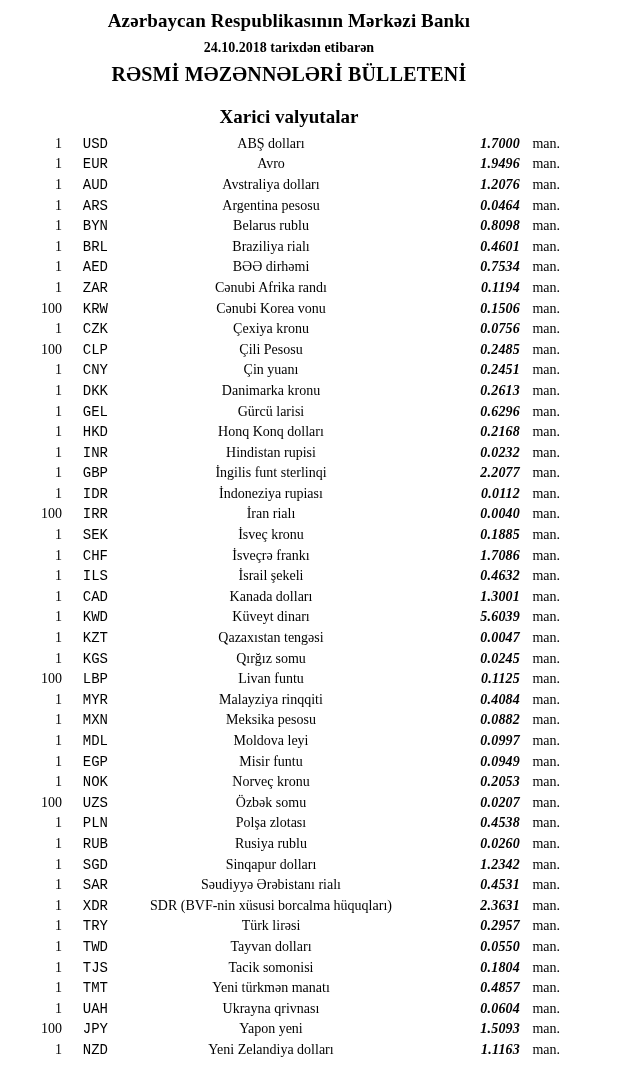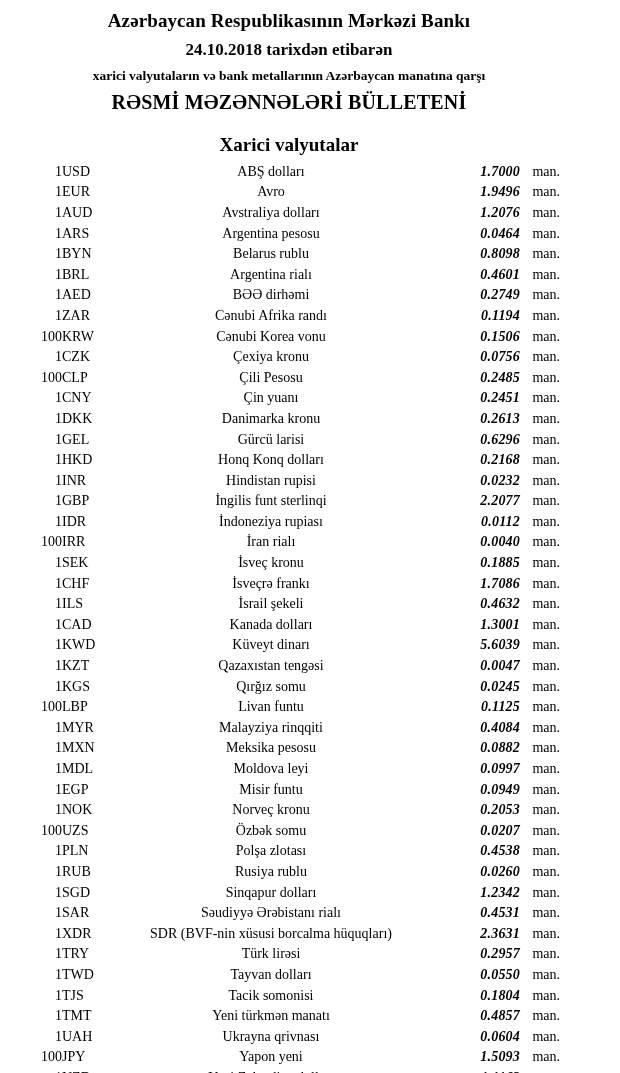--- a/index.html
+++ b/index.html
@@ -25,21 +25,21 @@
     text-align: center;
   }
   .bank-title {
     font-size: 19px;
     font-weight: bold;
     letter-spacing: 0.1px;
     margin: 4px 0 0 0;
     line-height: 1.2;
   }
   .date-line {
-    font-size: 17px;
+    font-size: 14px;
     font-weight: bold;
     margin: 7px 0 0 0;
   }
   .subtitle-line {
     font-size: 13.5px;
     font-weight: bold;
     margin: 8px 0 0 0;
   }
   .bulletin-line {
     font-size: 20px;
@@ -66,21 +66,23 @@
     vertical-align: baseline;
   }
   td.qty {
     width: 44px;
     text-align: right;
     padding-right: 9px;
     font-family: "Liberation Serif", "DejaVu Serif", serif;
   }
   td.code {
     width: 46px;
+    text-align: right;
     padding-right: 10px;
+    font-family: Liberation Mono, monospace;
   }
   td.name {
     text-align: center;
     padding-left: 2px;
   }
   td.value {
     width: 86px;
     text-align: right;
     font-style: italic;
     font-weight: bold;
@@ -93,21 +95,20 @@
   }
 </style>
 </head>
 <body>
 
 <div class="page">
 
   <div class="header">
     <div class="bank-title">Azərbaycan Respublikasının Mərkəzi Bankı</div>
     <div class="date-line">24.10.2018  tarixdən etibarən</div>
-    <div class="subtitle-line">xarici valyutaların və bank metallarının Azərbaycan manatına qarşı</div>
     <div class="bulletin-line">RƏSMİ MƏZƏNNƏLƏRİ BÜLLETENİ</div>
   </div>
 
   <div class="section-title">Xarici valyutalar</div>
 
   <table class="rates">
     <tbody>
         <tr>
           <td class="qty">1</td>
           <td class="code">USD</td>
@@ -139,29 +140,29 @@
         <tr>
           <td class="qty">1</td>
           <td class="code">BYN</td>
           <td class="name">Belarus rublu</td>
           <td class="value">0.8098</td>
           <td class="unit">man.</td>
         </tr>
         <tr>
           <td class="qty">1</td>
           <td class="code">BRL</td>
-          <td class="name">Argentina rialı</td>
+          <td class="name">Braziliya rialı</td>
           <td class="value">0.4601</td>
           <td class="unit">man.</td>
         </tr>
         <tr>
           <td class="qty">1</td>
           <td class="code">AED</td>
           <td class="name">BƏƏ dirhəmi</td>
-          <td class="value">0.2749</td>
+          <td class="value">0.7534</td>
           <td class="unit">man.</td>
         </tr>
         <tr>
           <td class="qty">1</td>
           <td class="code">ZAR</td>
           <td class="name">Cənubi Afrika randı</td>
           <td class="value">0.1194</td>
           <td class="unit">man.</td>
         </tr>
         <tr>

